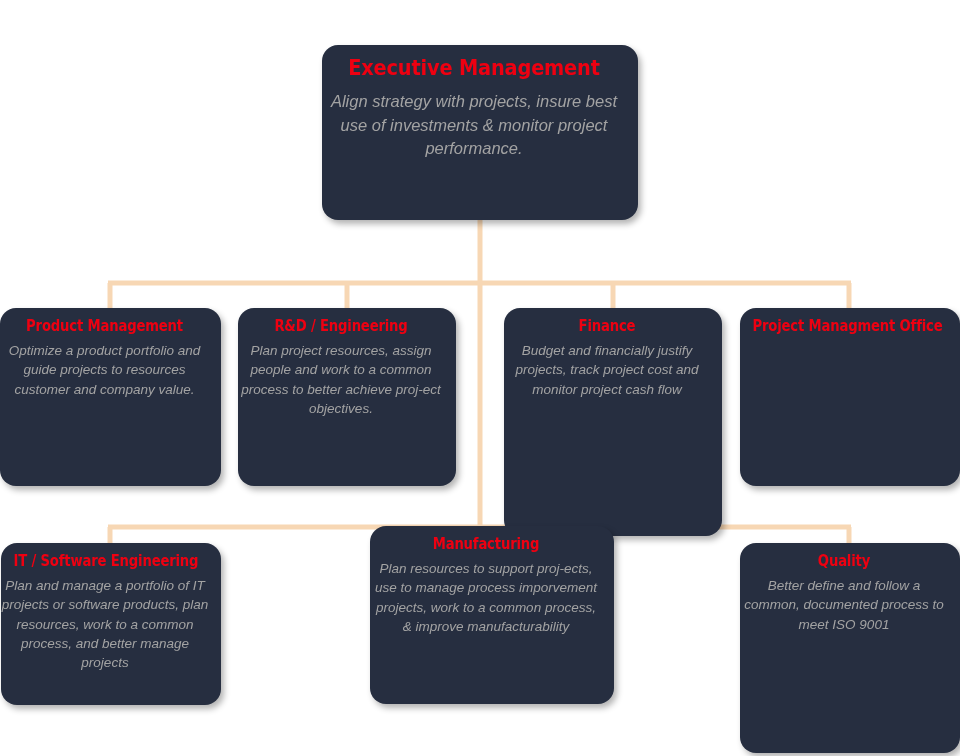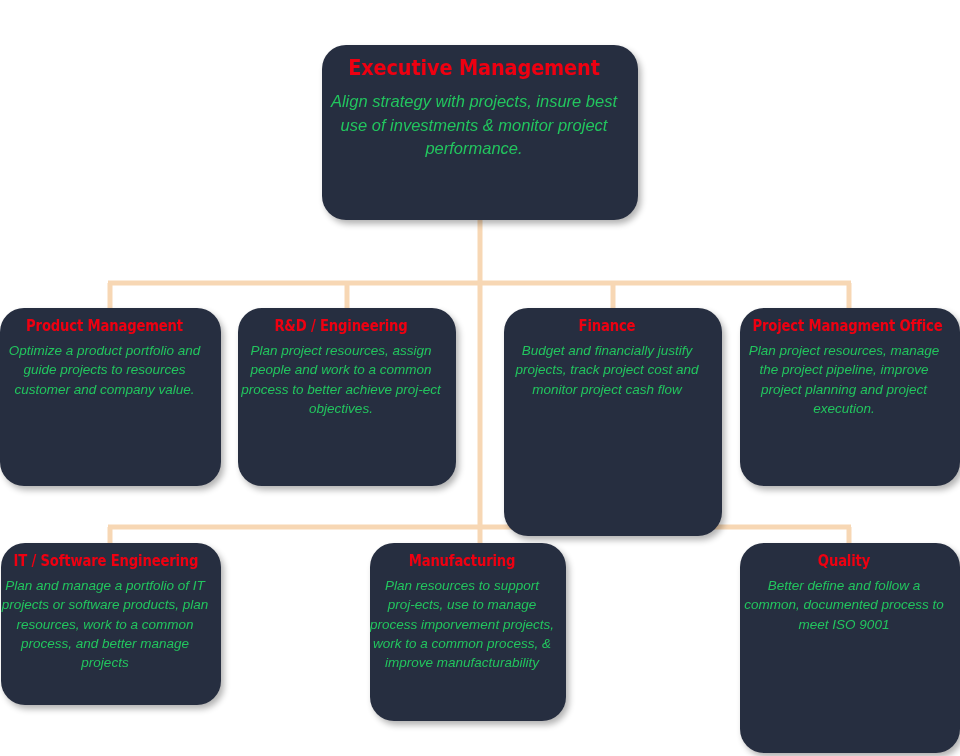--- a/index.html
+++ b/index.html
@@ -26,21 +26,21 @@
     width: 960px;
     height: 756px;
     pointer-events: none;
   }
 
   
   .node {
     position: absolute;
     box-sizing: border-box;
     background: #262E40;
-    border-radius: 24px;
+    border-radius: 16px;
     box-shadow: 3px 4px 6px rgba(0,0,0,0.30);
     padding: 10px 12px 12px 0;
     text-align: center;
     overflow: hidden;
   }
   .node-title {
     color: #EE0011;
     font-family: "DejaVu Sans", sans-serif;
     font-weight: bold;
     font-size: 15px;
@@ -49,21 +49,21 @@
     margin: 0 0 6px 0;
     transform: scaleX(0.88);
     transform-origin: center;
     white-space: nowrap;
   }
   .node.root .node-title {
     font-size: 22px;
     margin-bottom: 10px;
   }
   .node-desc {
-    color: #22c55e;
+    color: #a3a3a3;
     font-family: "Liberation Sans", sans-serif;
     font-style: italic;
     font-size: 13.5px;
     line-height: 1.42;
     margin: 0;
   }
   .node.root .node-desc {
     font-size: 16.5px;
     line-height: 1.42;
   }
@@ -72,21 +72,21 @@
   #node-root { left: 322px; top: 45px; width: 316px; height: 175px; }
 
   
   #node-product  { left: 0px;   top: 308px; width: 221px; height: 178px; }
   #node-rnd      { left: 238px; top: 308px; width: 218px; height: 178px; }
   #node-finance  { left: 504px; top: 308px; width: 218px; height: 228px; }
   #node-pmo      { left: 740px; top: 308px; width: 220px; height: 178px; }
 
   
   #node-it       { left: 1px;   top: 543px; width: 220px; height: 162px; }
-  #node-mfg      { left: 370px; top: 543px; width: 196px; height: 178px; }
+  #node-mfg      { left: 370px; top: 526px; width: 244px; height: 178px; }
   #node-quality  { left: 740px; top: 543px; width: 220px; height: 210px; }
 </style>
 </head>
 <body>
 
 <div id="canvas">
 
   <svg id="connectors" viewBox="0 0 960 756" width="960" height="756">
     <g stroke="#F7D7B4" stroke-width="5" fill="none" stroke-linecap="butt">
 
@@ -122,21 +122,20 @@
     <div class="node-desc">Plan project resources, assign people and work to a common process to better achieve proj-ect objectives.</div>
   </div>
 
   <div class="node" id="node-finance">
     <div class="node-title">Finance</div>
     <div class="node-desc">Budget and financially justify projects, track project cost and monitor project cash flow</div>
   </div>
 
   <div class="node" id="node-pmo">
     <div class="node-title">Project Managment Office</div>
-    <div class="node-desc">Plan project resources, manage the project pipeline, improve project planning and project execution.</div>
   </div>
 
   <div class="node" id="node-it">
     <div class="node-title">IT / Software Engineering</div>
     <div class="node-desc">Plan and manage a portfolio of IT projects or software products, plan resources, work to a common process, and better manage projects</div>
   </div>
 
   <div class="node" id="node-mfg">
     <div class="node-title">Manufacturing</div>
     <div class="node-desc">Plan resources to support proj-ects, use to manage process imporvement projects, work to a common process, &amp; improve manufacturability</div>

